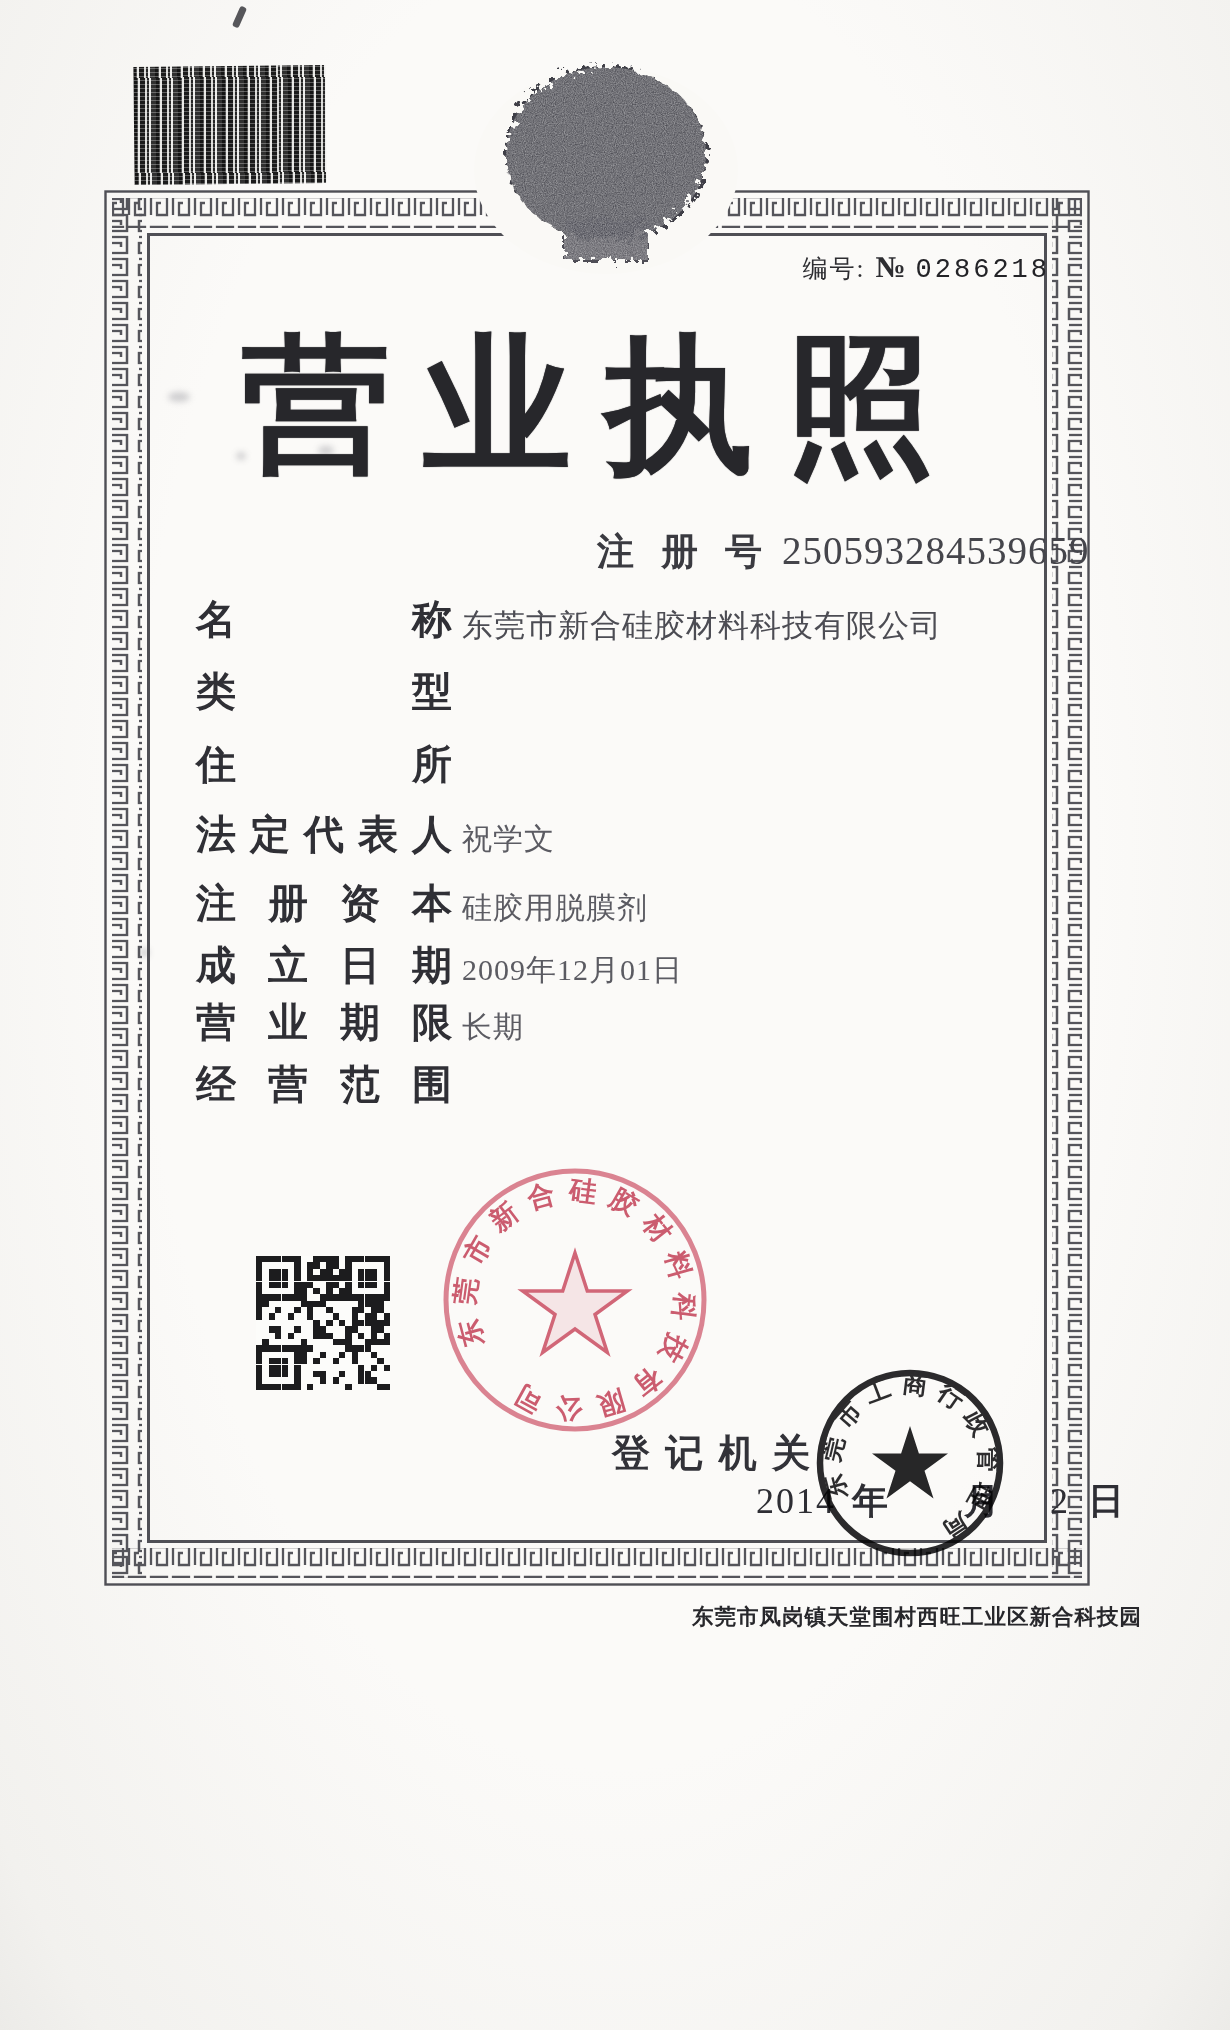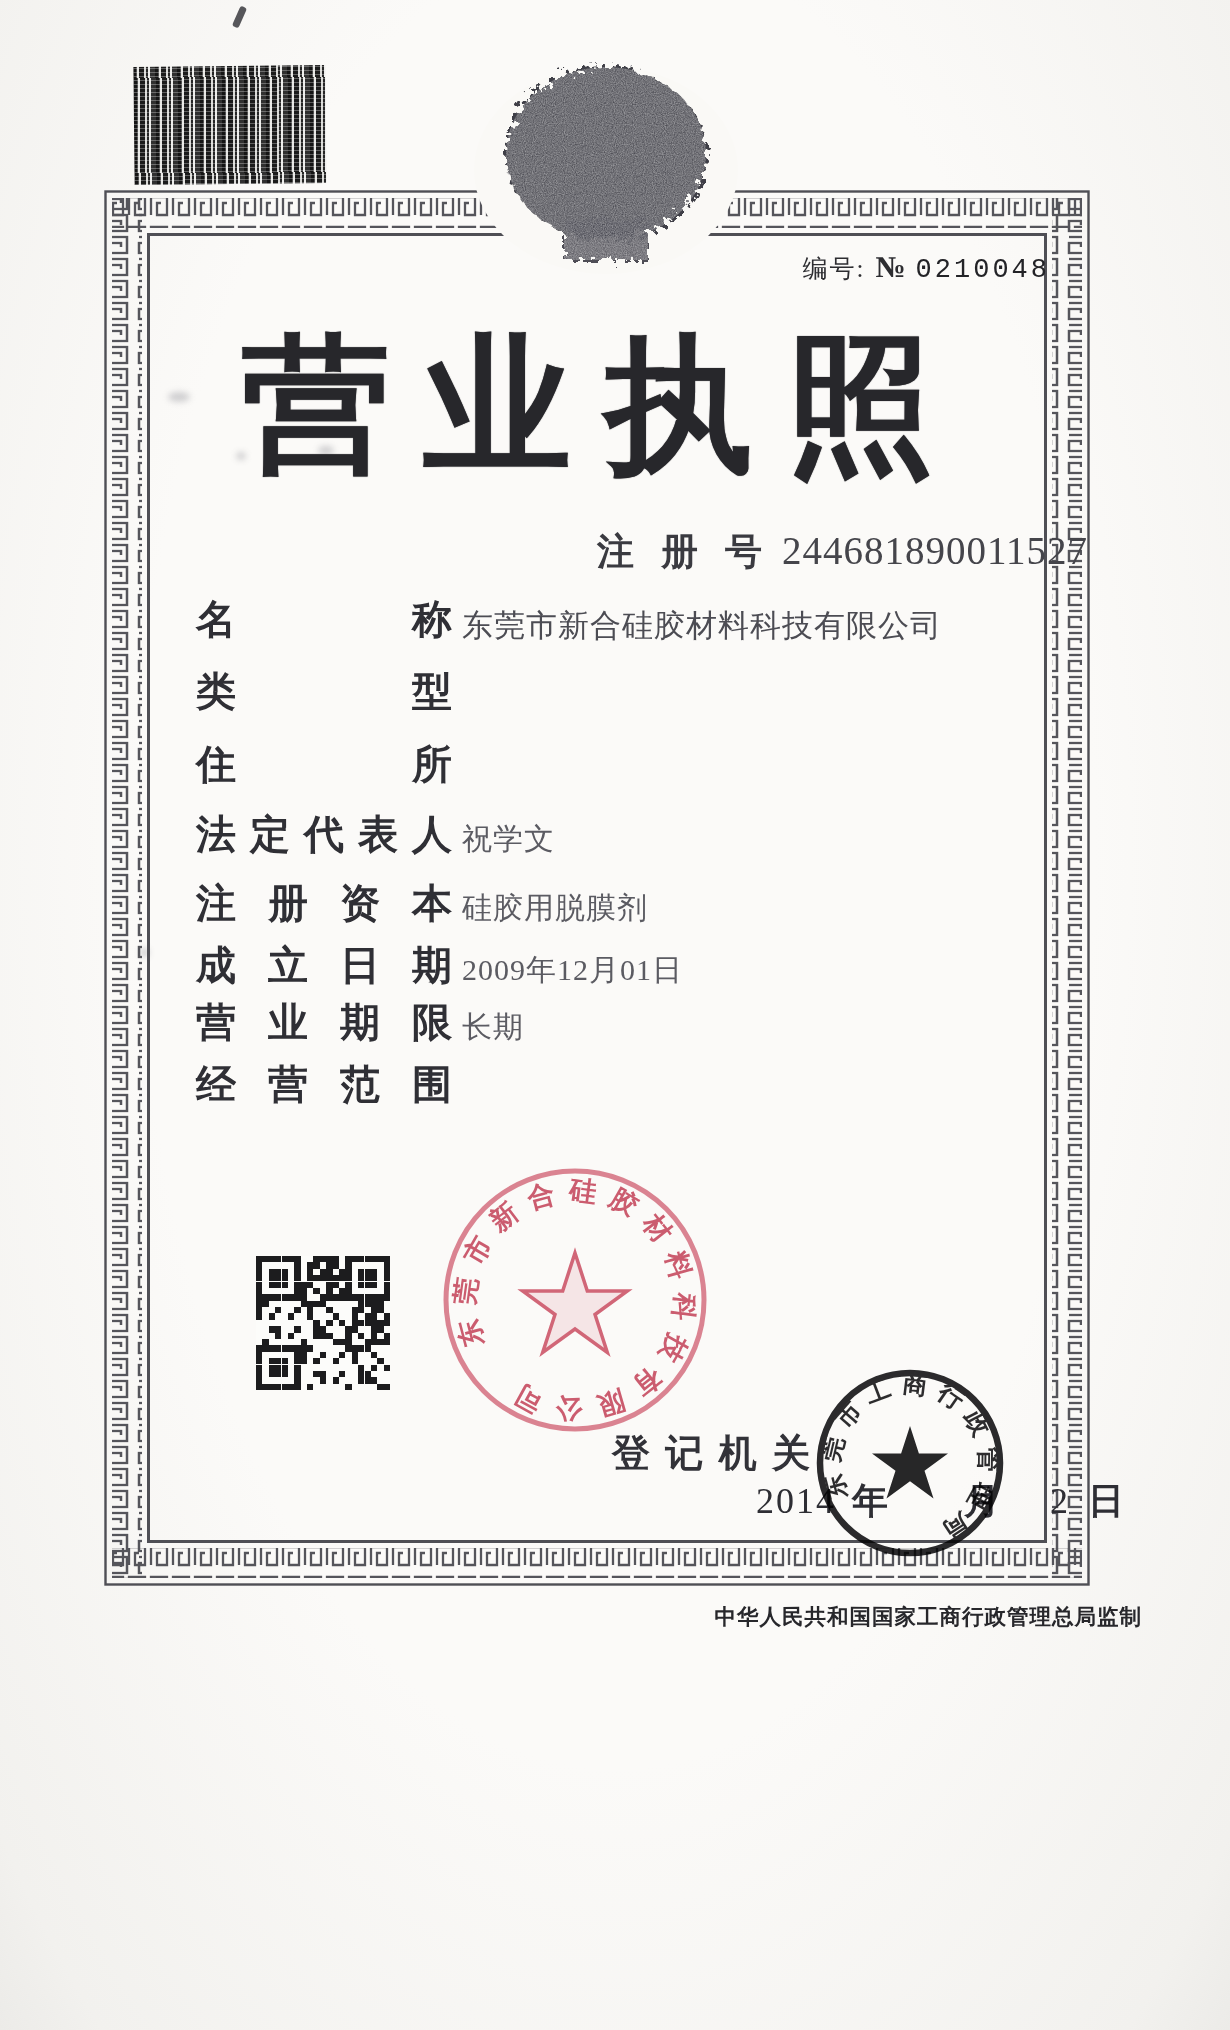--- a/index.html
+++ b/index.html
@@ -121,37 +121,37 @@
     </g>
     <g filter="url(#grain)">
       <ellipse cx="136" cy="104" rx="100" ry="87" fill="#fff"></ellipse>
       <rect x="94" y="170" width="84" height="40" fill="#fff"></rect>
     </g>
   </svg>
 
   <div class="serial">
     <span class="lab">编号:</span>
     <span class="nosign">№</span>
-    <span class="num">0210048</span>
+    <span class="num">0286218</span>
   </div>
 
   <div class="title">
       <span>营</span>
       <span>业</span>
       <span>执</span>
       <span>照</span>
     </div>
 
   <div class="regline">
     <span class="lab">
         <span>注</span>
         <span>册</span>
         <span>号</span>
       </span>
-    <span class="num">244681890011527</span>
+    <span class="num">250593284539659</span>
   </div>
 
   <div class="row r1">
     <span class="lab">
         <span>名</span>
         <span>称</span>
       </span>
     <span class="val">东莞市新合硅胶材料科技有限公司</span>
   </div>
   <div class="row r2">
@@ -480,15 +480,15 @@
     <g transform="rotate(-30 97 97)">
       <text font-size="25" font-weight="600" fill="#1b1b1d" letter-spacing="9" font-family="Liberation Serif, serif">
         <textPath href="#blkArc" startOffset="2">东莞市工商行政管理局</textPath>
       </text>
     </g>
     <g transform="translate(97,100)">
       <polygon points="0,-40 8.9,-12.4 38,-12.4 14.5,4.7 23.5,32.4 0,15.3 -23.5,32.4 -14.5,4.7 -38,-12.4 -8.9,-12.4" fill="#141416"></polygon>
     </g>
   </svg>
 
-  <div class="footer-right">中华人民共和国国家工商行政管理总局监制</div>
+  <div class="footer-right">东莞市凤岗镇天堂围村西旺工业区新合科技园</div>
 
 </div>
 
 </body></html>

